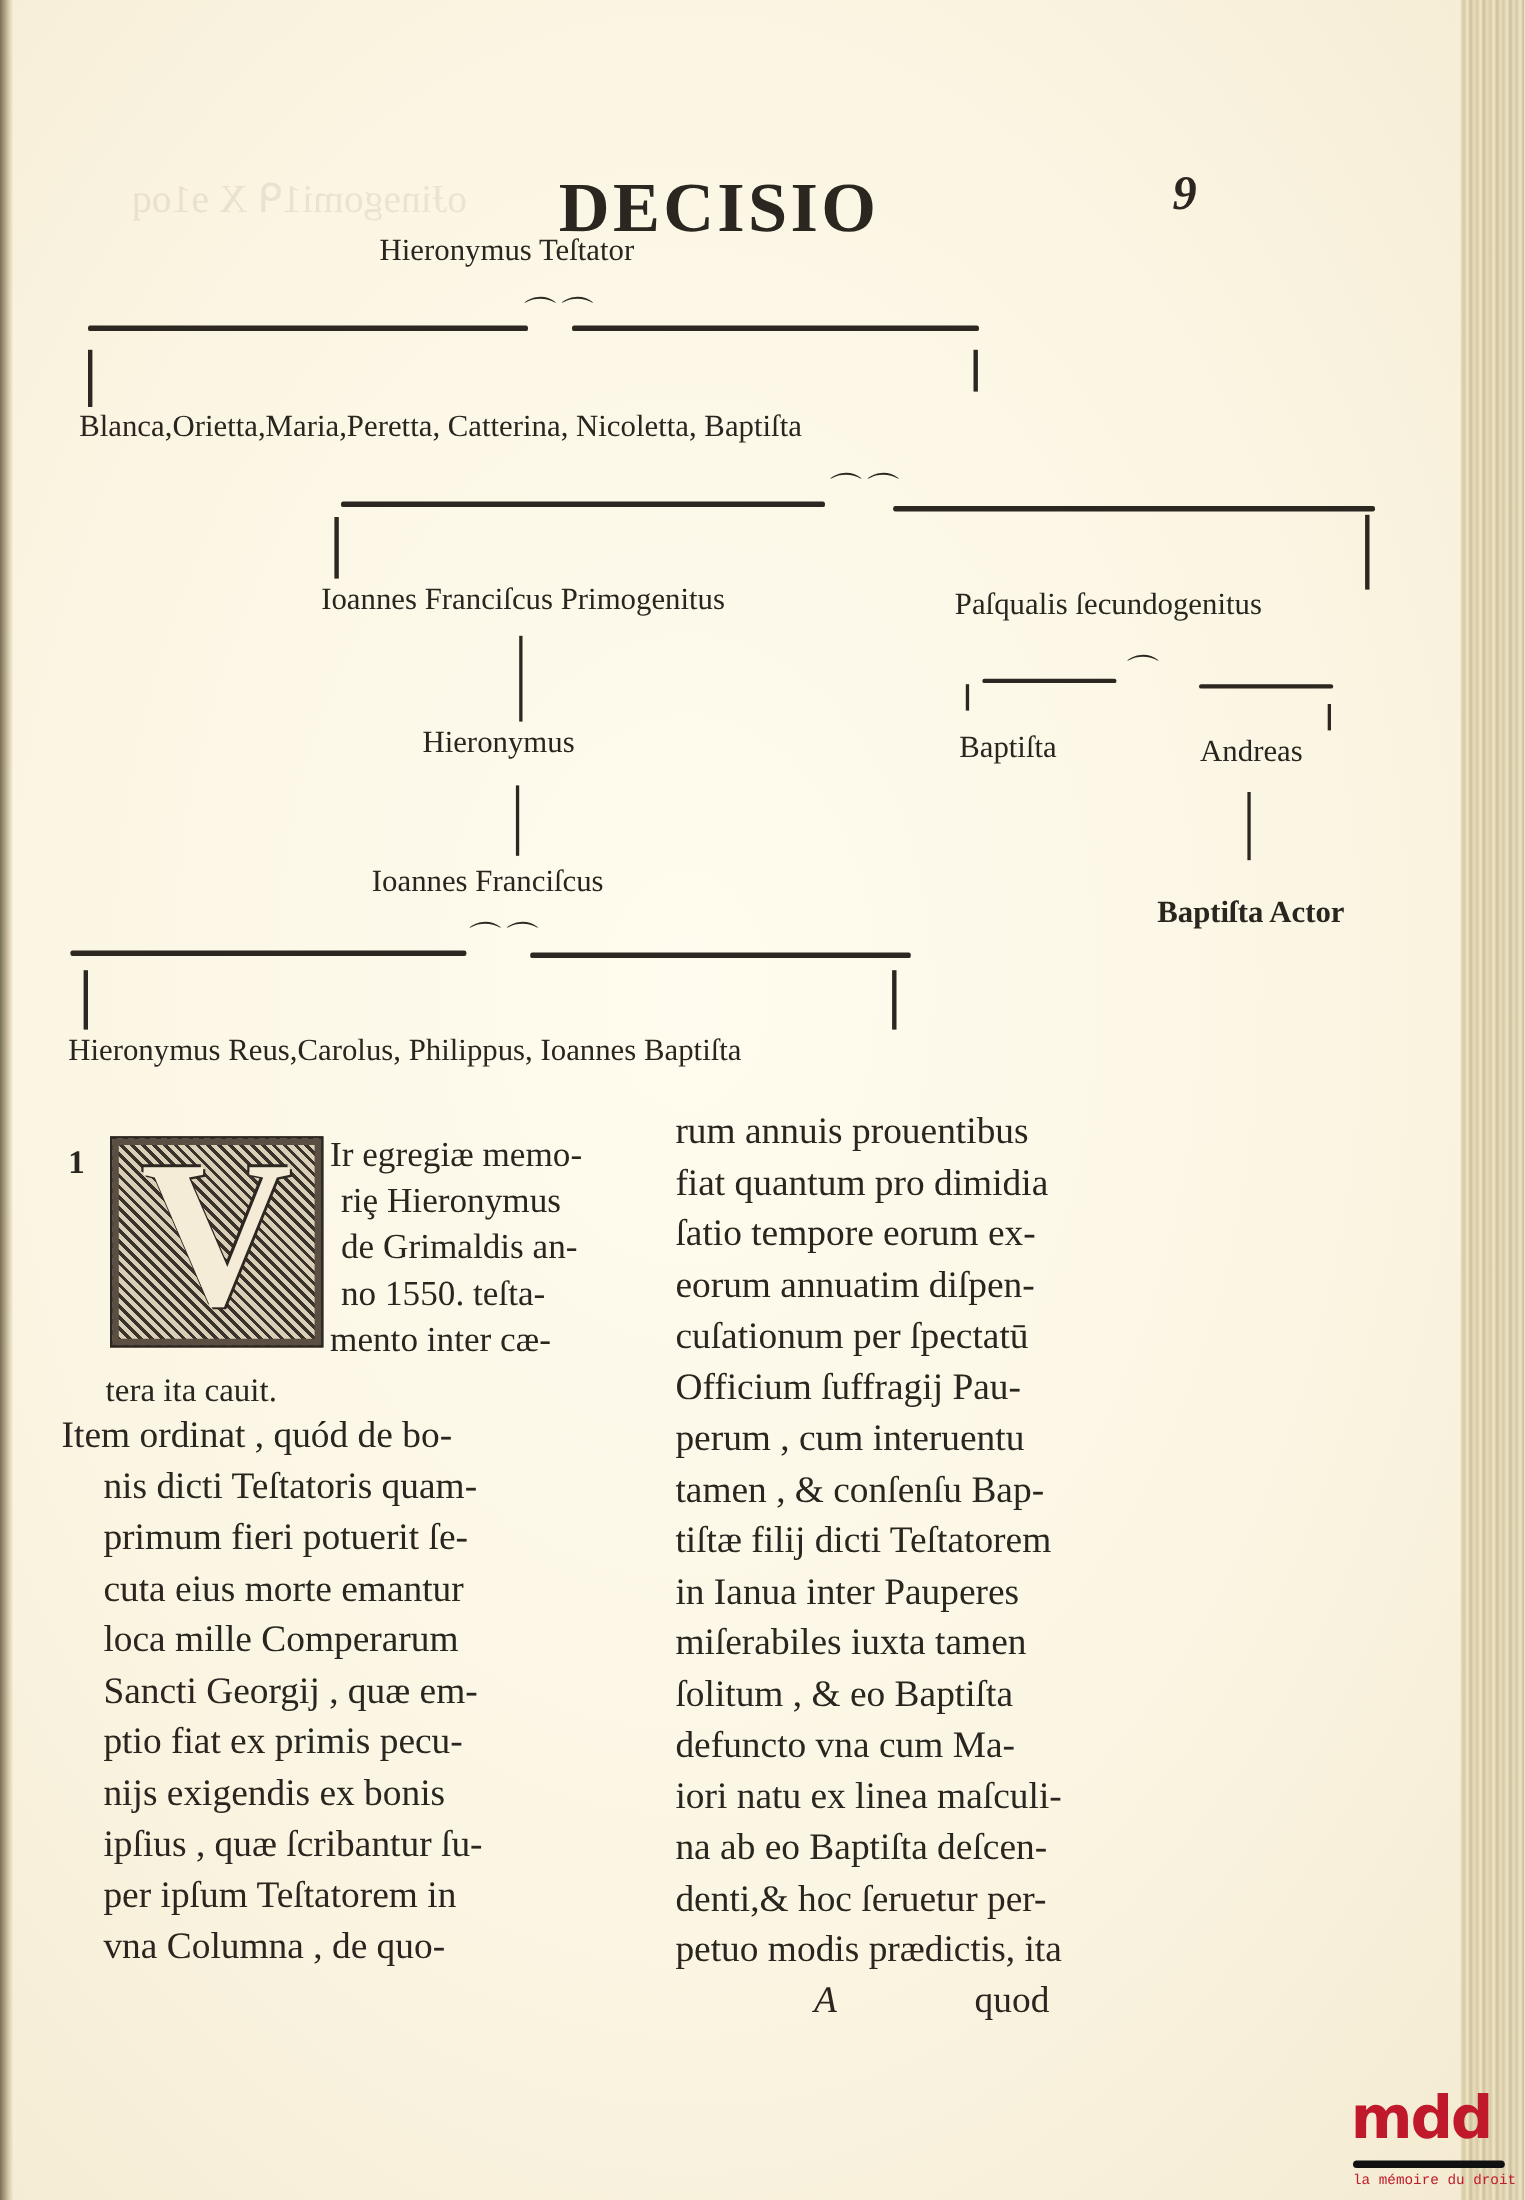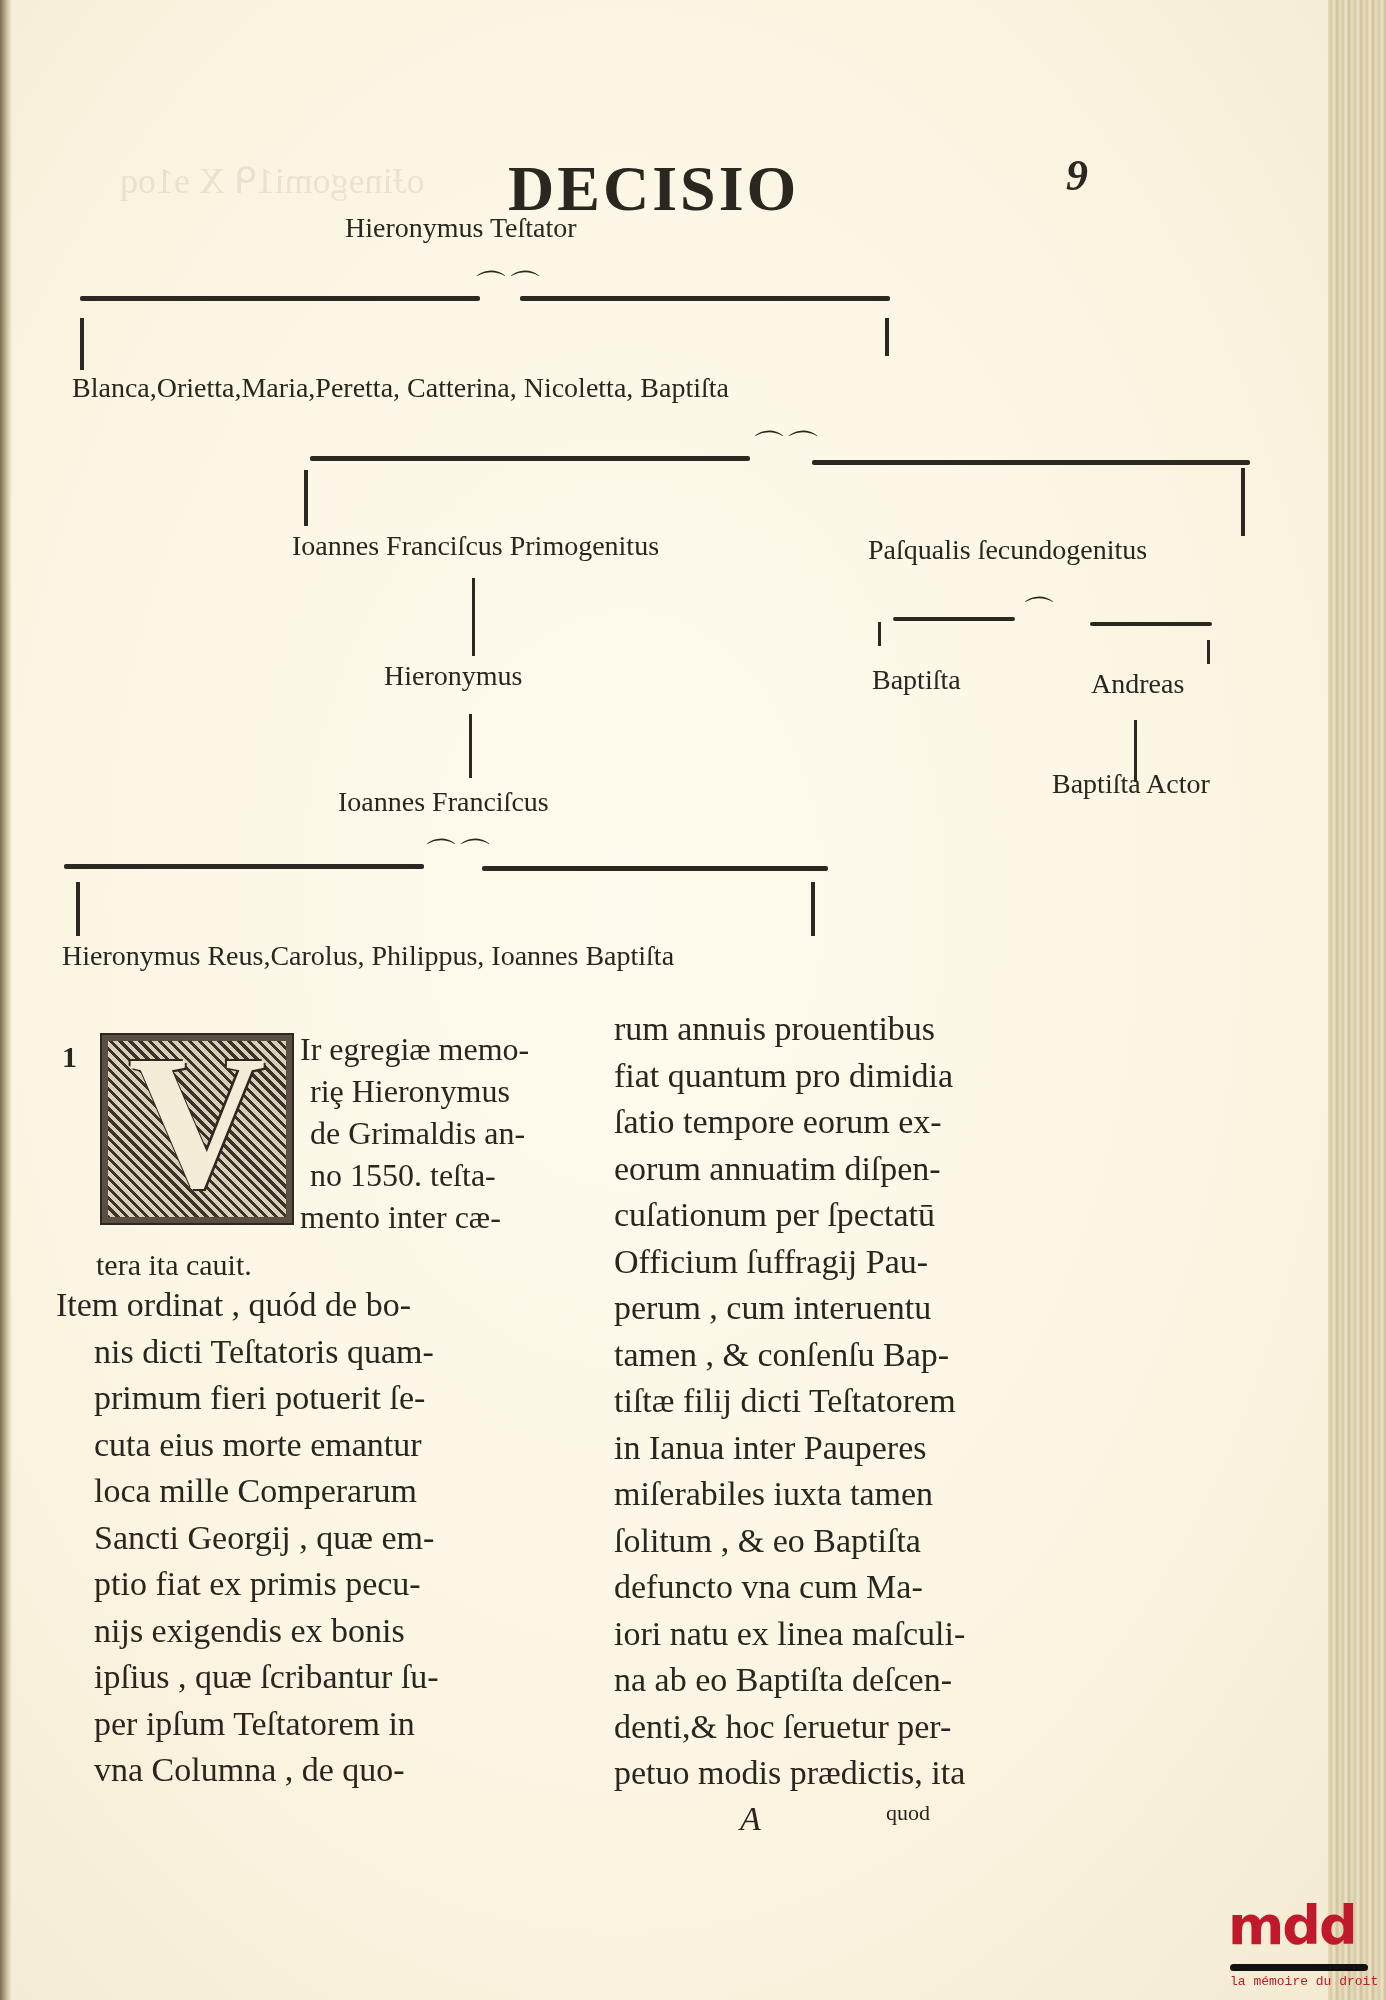--- a/index.html
+++ b/index.html
@@ -71,21 +71,21 @@
   <div class="vline" style="left:1207px;top:640px;height:24px;width:3px;"></div>
 
   <div class="abs tree-name" style="left:384px;top:660px;">Hieronymus</div>
   <div class="abs tree-name" style="left:872px;top:664px;">Baptiſta</div>
   <div class="abs tree-name" style="left:1091px;top:668px;">Andreas</div>
 
   <div class="vline" style="left:469px;top:714px;height:64px;width:3px;"></div>
   <div class="vline" style="left:1134px;top:720px;height:62px;width:3px;"></div>
 
   <div class="abs tree-name" style="left:338px;top:786px;text-align:right;">Ioannes Franciſcus</div>
-  <div class="abs tree-name" style="left:1052px;top:768px;">Baptiſta Actor</div>
+  <div class="abs tree-name" style="left:1052px;top:814px;font-weight:bold;">Baptiſta Actor</div>
 
   <div class="hline" style="left:64px;top:864px;width:360px;"></div>
   <div class="brace" style="left:424px;top:838px;">⌒⌒</div>
   <div class="hline" style="left:482px;top:866px;width:346px;"></div>
   <div class="vline" style="left:76px;top:882px;height:54px;"></div>
   <div class="vline" style="left:811px;top:882px;height:54px;"></div>
   <div class="abs tree-name" style="left:62px;top:940px;">Hieronymus Reus,Carolus, Philippus, Ioannes Baptiſta</div>
 
   <div class="abs marg" style="left:62px;top:1040px;">1</div>
   <div class="dropcap">
@@ -131,20 +131,20 @@
     <div>miſerabiles iuxta tamen</div>
     <div>ſolitum , &amp; eo Baptiſta</div>
     <div>defuncto vna cum Ma-</div>
     <div>iori natu ex linea maſculi-</div>
     <div>na ab eo Baptiſta deſcen-</div>
     <div>denti,&amp; hoc ſeruetur per-</div>
     <div>petuo modis prædictis, ita</div>
   </div>
 
   <div class="abs" style="left:740px;top:1800px;font-size:34px;font-style:italic;">A</div>
-  <div class="abs" style="left:886px;top:1800px;font-size:22px;">quod</div>
+  <div class="abs" style="left:886px;top:1800px;font-size:34px;">quod</div>
 
   <div class="logo">
     <div class="logo-text">mdd</div>
     <div class="logo-bar"></div>
     <div class="logo-sub">la mémoire du droit</div>
   </div>
 </div>
 
 </body></html>

